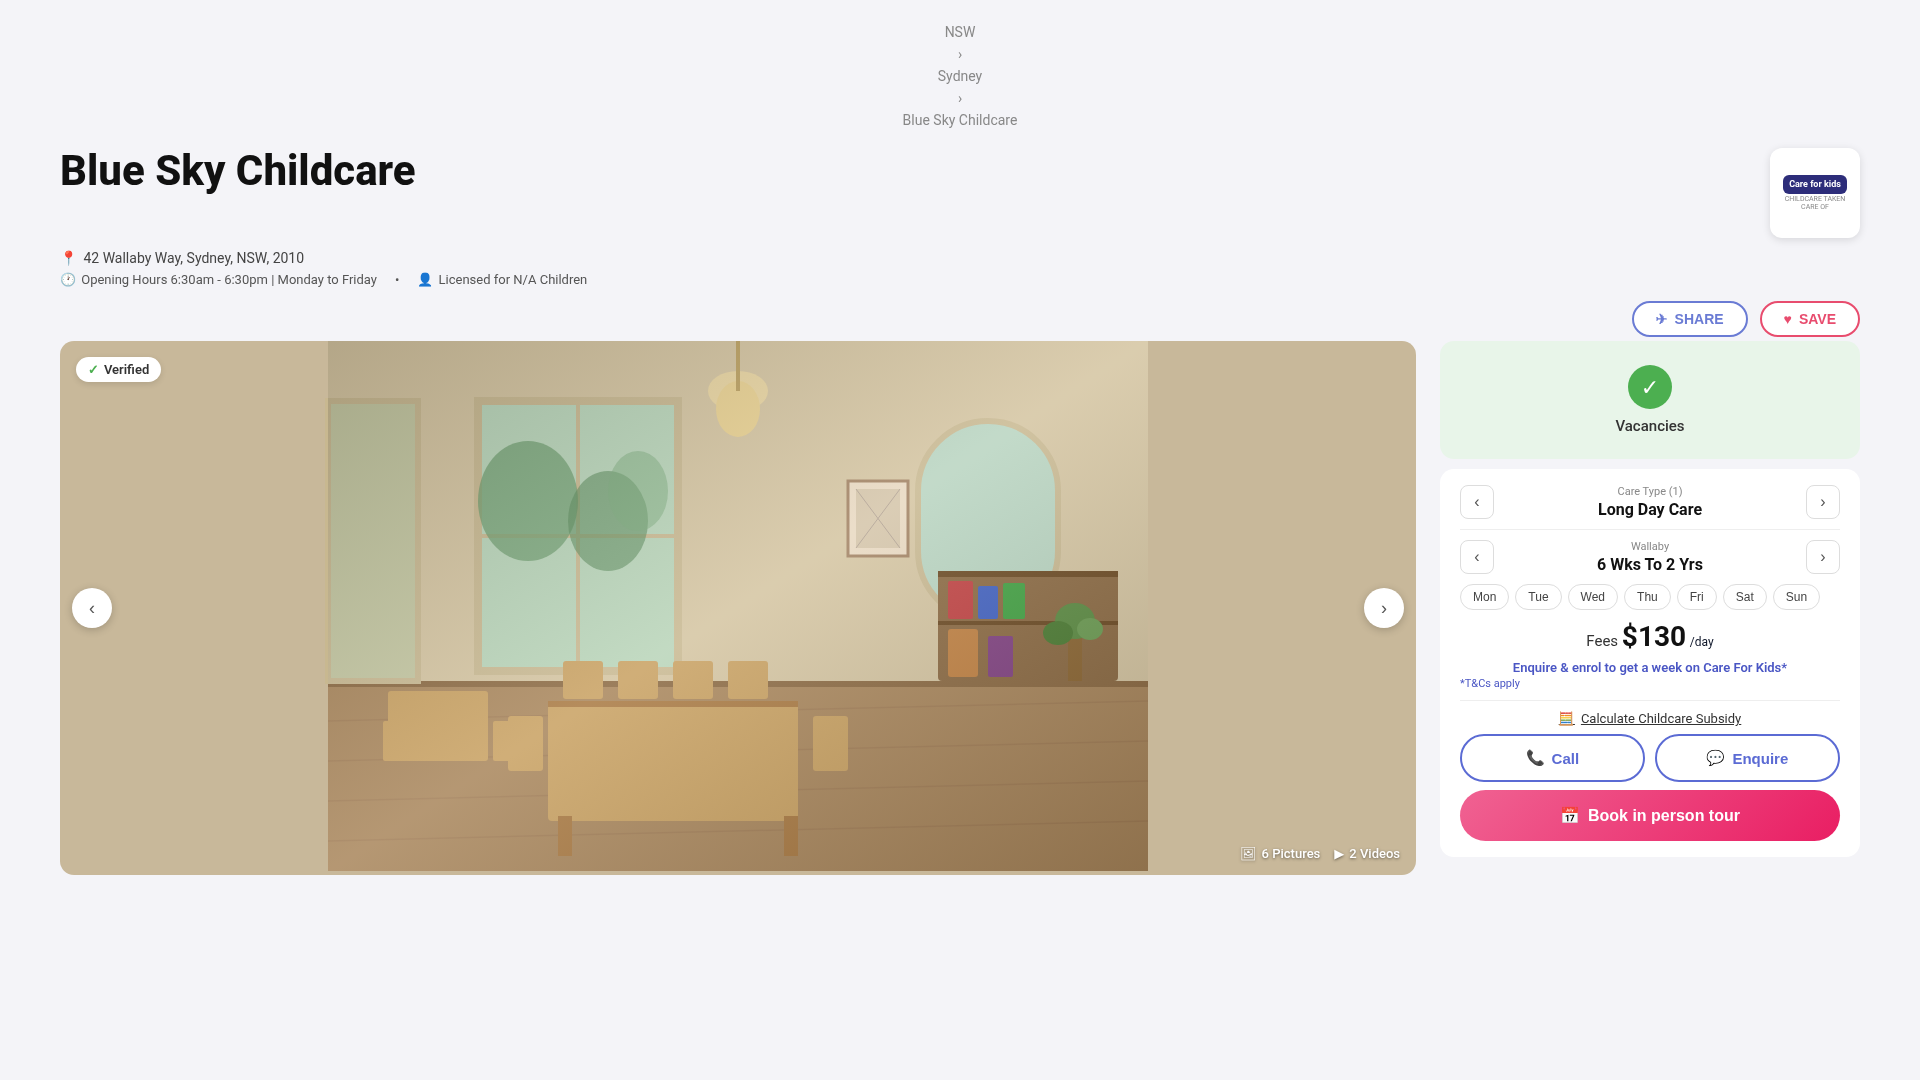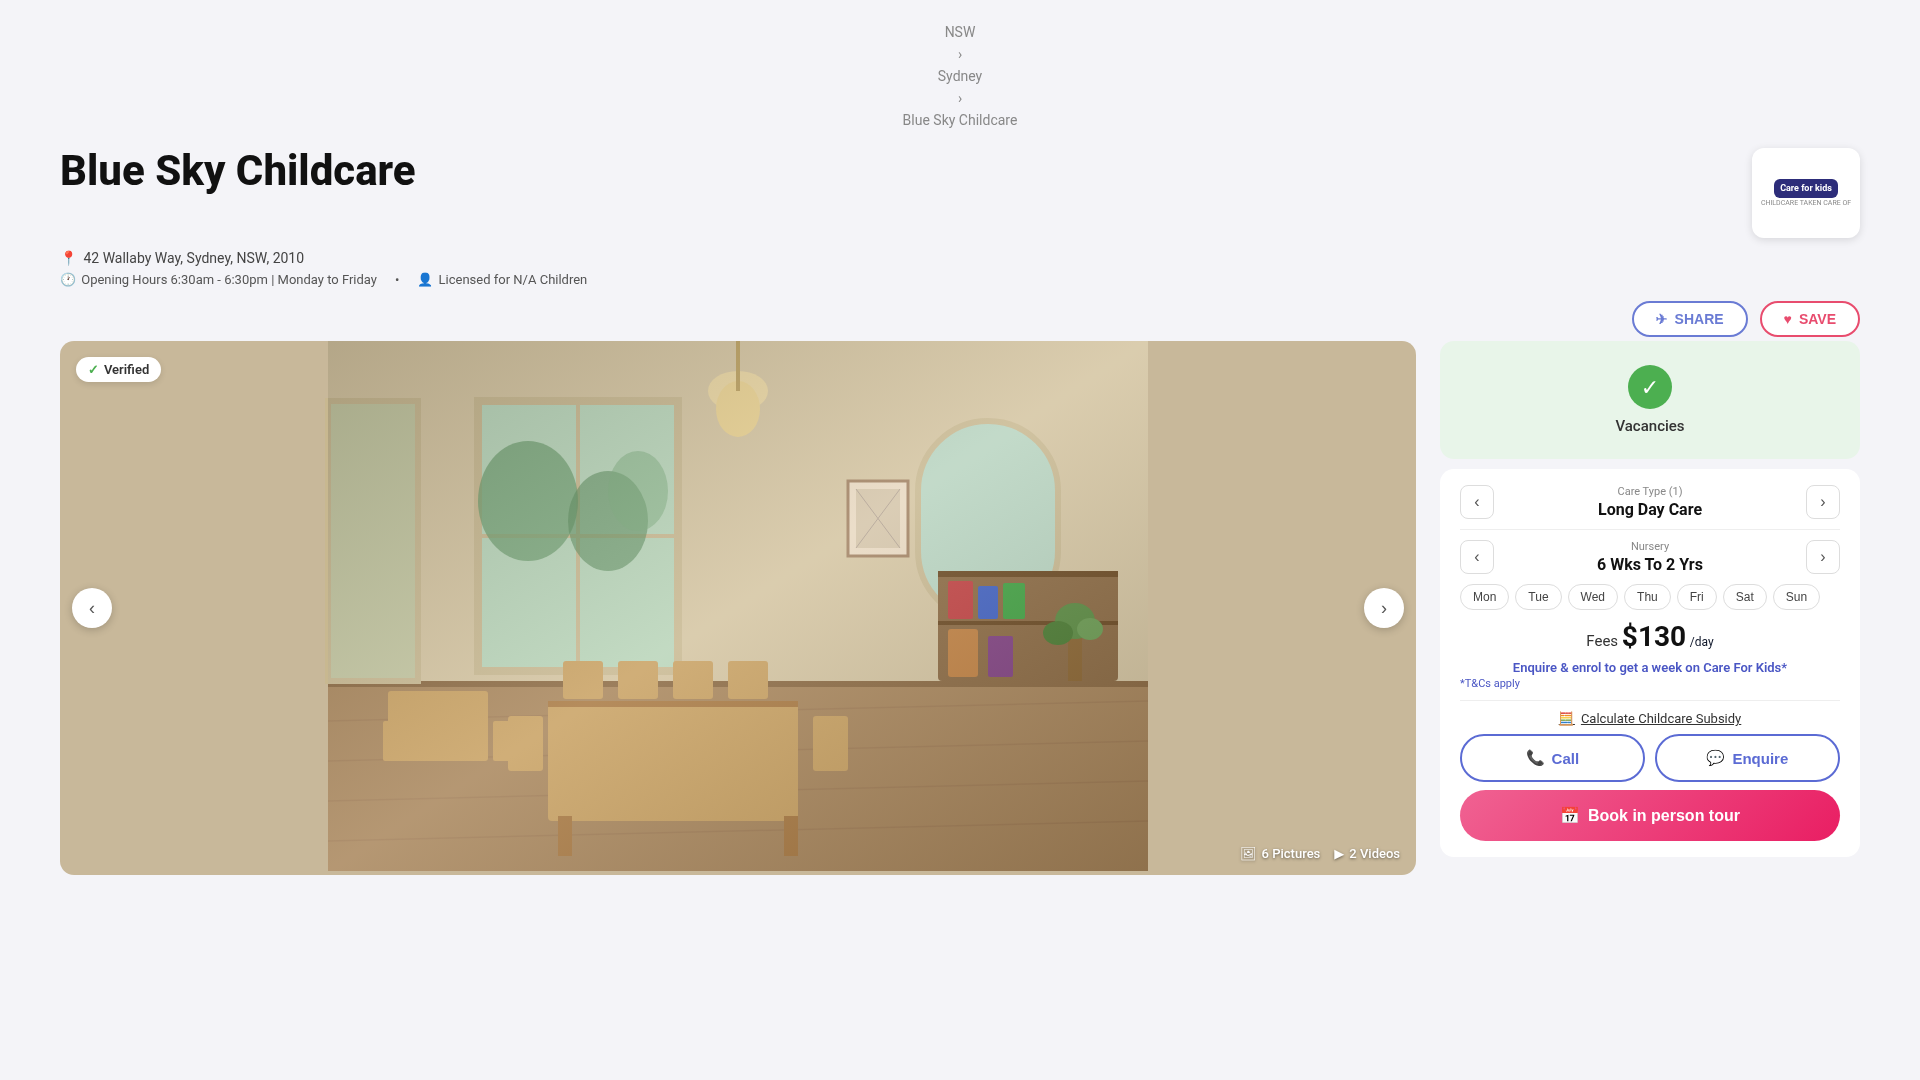--- a/index.html
+++ b/index.html
@@ -30,21 +30,21 @@
       justify-content: space-between;
       margin-bottom: 12px;
     }
     .page-title {
       font-size: 42px;
       font-weight: 800;
       color: #111;
       line-height: 1.1;
     }
     .logo-box {
-      width: 108px;
+      width: 90px;
       height: 90px;
       background: #fff;
       border-radius: 12px;
       box-shadow: 0 2px 8px rgba(0,0,0,0.12);
       display: flex;
       align-items: center;
       justify-content: center;
       flex-direction: column;
       padding: 8px;
     }
@@ -528,21 +528,21 @@
           <div class="care-main-label">Long Day Care</div>
         </div>
         <button class="care-nav-btn">›</button>
       </div>
 
       <hr class="divider">
 
       <div class="care-row">
         <button class="care-nav-btn">‹</button>
         <div class="care-center">
-          <div class="care-sub-label">Nursery</div>
+          <div class="care-sub-label">Wallaby</div>
           <div class="care-main-label">6 Wks To 2 Yrs</div>
         </div>
         <button class="care-nav-btn">›</button>
       </div>
 
       <div class="day-pills">
         <button class="day-pill">Mon</button>
         <button class="day-pill">Tue</button>
         <button class="day-pill">Wed</button>
         <button class="day-pill">Thu</button>

